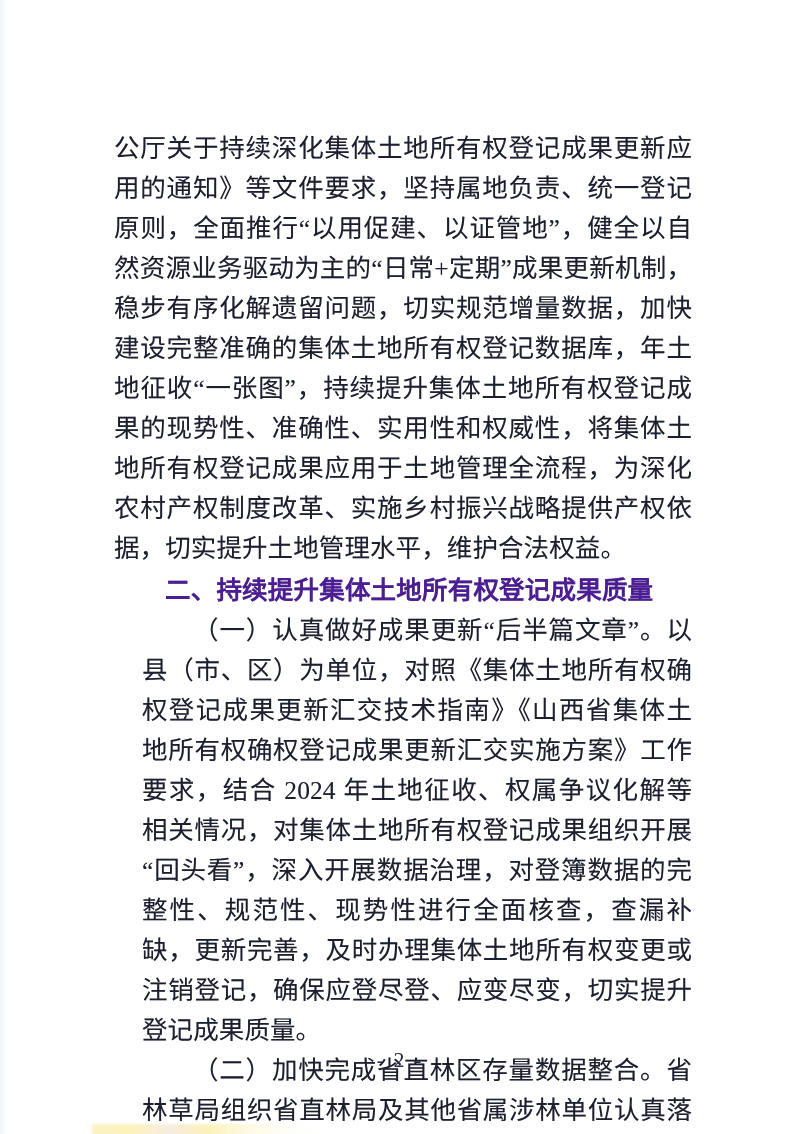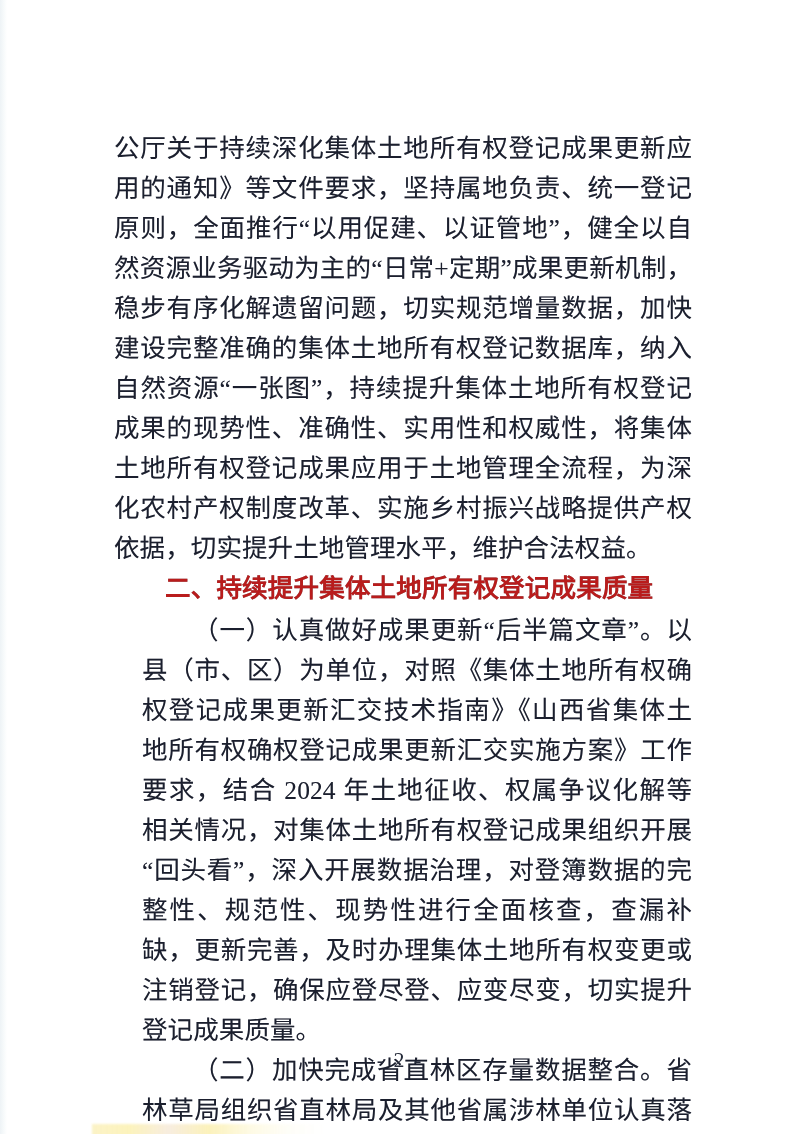--- a/index.html
+++ b/index.html
@@ -58,25 +58,25 @@
 
   .para.indent {
     text-indent: 2em;
     margin-left: 28px;
   }
 
   .heading {
     margin: 0;
     font-size: 25.5px;
     line-height: 40px;
-    color: #b91c1c;
+    color: #4c1d95;
     font-weight: 700;
     text-indent: 2em;
     letter-spacing: 0.2px;
-    font-family: Liberation Mono, monospace;
+    font-family: Liberation Serif, serif;
     text-shadow: 0 0 0.5px rgba(17,21,34,0.5);
   }
 
   .spacer-sm { height: 2px; }
 
   .footer {
     position: absolute;
     left: 0;
     top: 1047px;
     width: 800px;
@@ -113,21 +113,21 @@
 </style>
 </head>
 <body>
 
 <div class="scan-edge-tint"></div>
 
 <div class="page">
 
   <div class="content">
 
-    <p class="para">公厅关于持续深化集体土地所有权登记成果更新应用的通知》等文件要求，坚持属地负责、统一登记原则，全面推行“以用促建、以证管地”，健全以自然资源业务驱动为主的“日常+定期”成果更新机制，稳步有序化解遗留问题，切实规范增量数据，加快建设完整准确的集体土地所有权登记数据库，纳入自然资源“一张图”，持续提升集体土地所有权登记成果的现势性、准确性、实用性和权威性，将集体土地所有权登记成果应用于土地管理全流程，为深化农村产权制度改革、实施乡村振兴战略提供产权依据，切实提升土地管理水平，维护合法权益。</p>
+    <p class="para">公厅关于持续深化集体土地所有权登记成果更新应用的通知》等文件要求，坚持属地负责、统一登记原则，全面推行“以用促建、以证管地”，健全以自然资源业务驱动为主的“日常+定期”成果更新机制，稳步有序化解遗留问题，切实规范增量数据，加快建设完整准确的集体土地所有权登记数据库，年土地征收“一张图”，持续提升集体土地所有权登记成果的现势性、准确性、实用性和权威性，将集体土地所有权登记成果应用于土地管理全流程，为深化农村产权制度改革、实施乡村振兴战略提供产权依据，切实提升土地管理水平，维护合法权益。</p>
 
     <div class="spacer-sm"></div>
 
     <h2 class="heading">二、持续提升集体土地所有权登记成果质量</h2>
 
     <p class="para indent">（一）认真做好成果更新“后半篇文章”。以县（市、区）为单位，对照《集体土地所有权确权登记成果更新汇交技术指南》《山西省集体土地所有权确权登记成果更新汇交实施方案》工作要求，结合 2024 年土地征收、权属争议化解等相关情况，对集体土地所有权登记成果组织开展“回头看”，深入开展数据治理，对登簿数据的完整性、规范性、现势性进行全面核查，查漏补缺，更新完善，及时办理集体土地所有权变更或注销登记，确保应登尽登、应变尽变，切实提升登记成果质量。</p>
 
     <p class="para indent">（二）加快完成省直林区存量数据整合。省林草局组织省直林局及其他省属涉林单位认真落实《山西省自然资源厅 山西省林业和草原局关于规范做好林权确权登记工作的通知》有关要求，抓紧制定工作方案，加快完成林权历史登记资料整合</p>
 
   </div>

